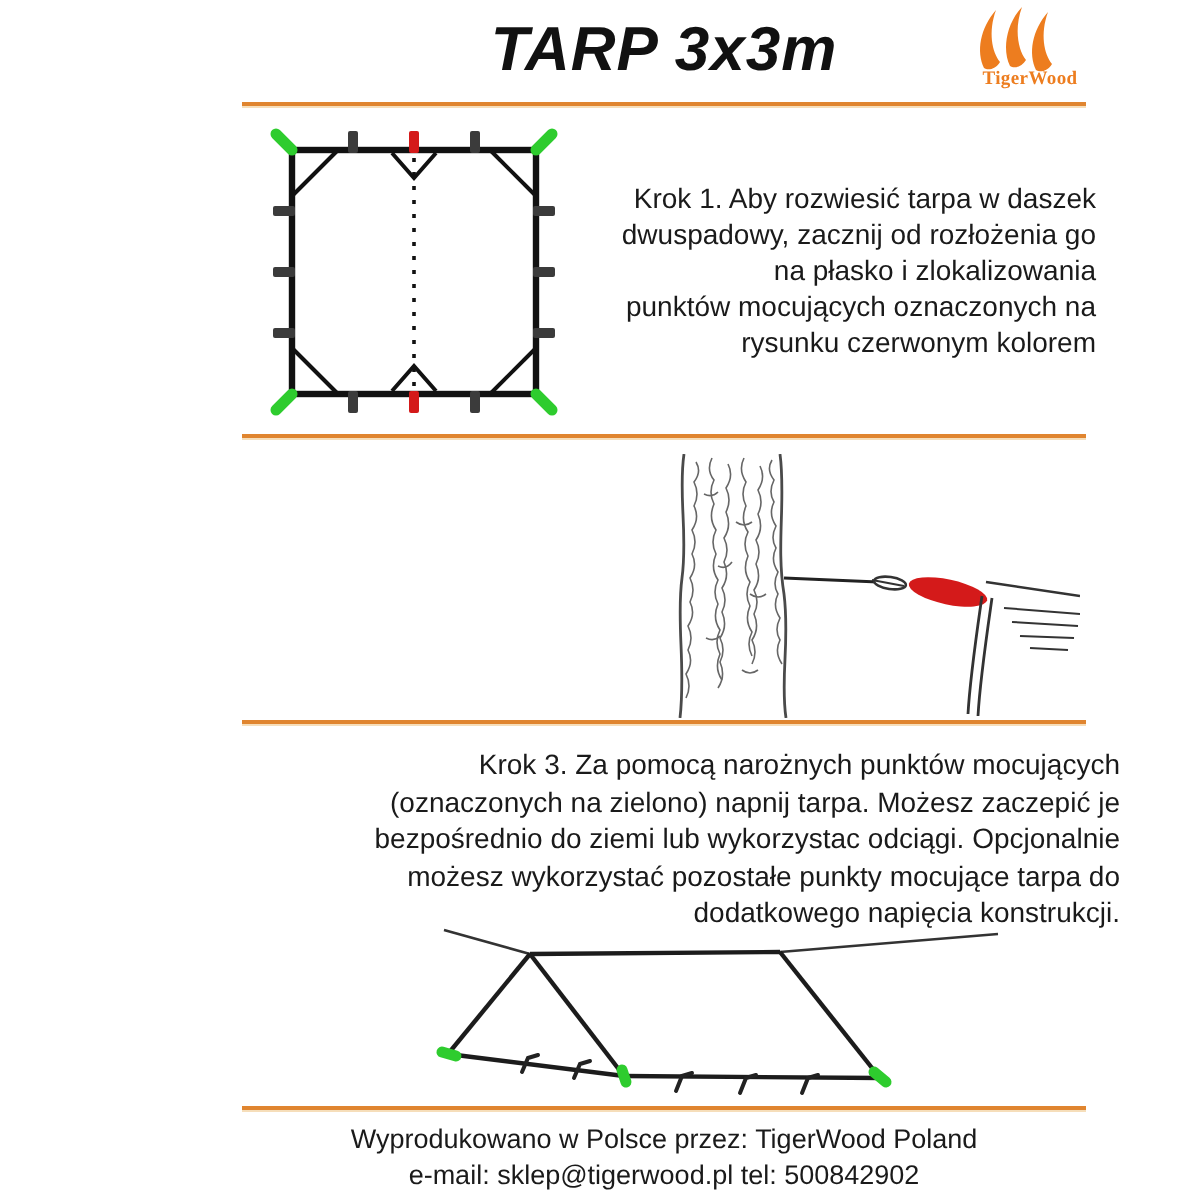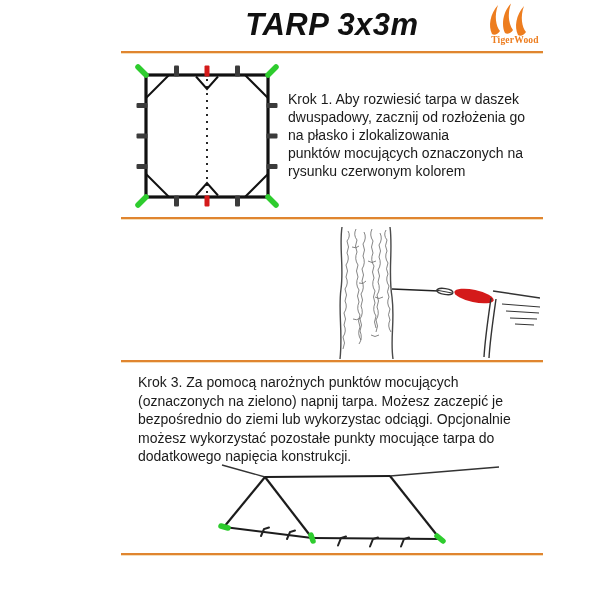--- a/index.html
+++ b/index.html
@@ -12,21 +12,21 @@
     left:0;top:2px;width:600px;height:46px;
     display:flex;align-items:center;justify-content:center;
     font-size:31px;font-weight:bold;font-style:italic;letter-spacing:0.5px;color:#111;
   }
   #logo{left:453px;top:3px;width:60px;height:48px;text-align:center;}
   #logo .brand{
     font-size:9.5px;font-weight:bold;color:#ED7D1F;margin-top:-2px;letter-spacing:0.2px;font-family:Liberation Serif, serif;
   }
   .divider{left:89px;width:422px;height:2.4px;background:#E0852F;box-shadow:0 1px 0 rgba(240,200,140,.6);}
   .step-text{
-    white-space:pre-line;text-align:left;font-size:14px;
+    white-space:pre-line;text-align:right;font-size:14px;
   }
   #step1-text{left:256px;top:90px;width:260px;line-height:18px;}
   #step2-text{left:89px;top:238px;width:226px;line-height:15.6px;}
   #step3-text{left:106px;top:373px;width:422px;line-height:18.6px;}
   #footer{
     left:89px;top:561px;width:422px;text-align:center;font-size:13.5px;line-height:17.5px;
   }
   svg{display:block;}
 </style>
 </head>
@@ -179,14 +179,18 @@
       <g stroke="#2ECC2E" stroke-width="5.5" stroke-linecap="round">
         <line x1="14" y1="68" x2="21" y2="70"></line>
         <line x1="104" y1="77" x2="106" y2="83"></line>
         <line x1="230" y1="78" x2="236" y2="83"></line>
       </g>
     </svg>
   </div>
 
   <div class="divider abs" style="top:553px"></div>
 
+  <div id="footer" class="abs">
+    <div>Wyprodukowano w Polsce przez: TigerWood Poland</div>
+    <div>e-mail: sklep@tigerwood.pl tel: 500842902</div>
+  </div>
 
 </div>
 
 </body></html>

